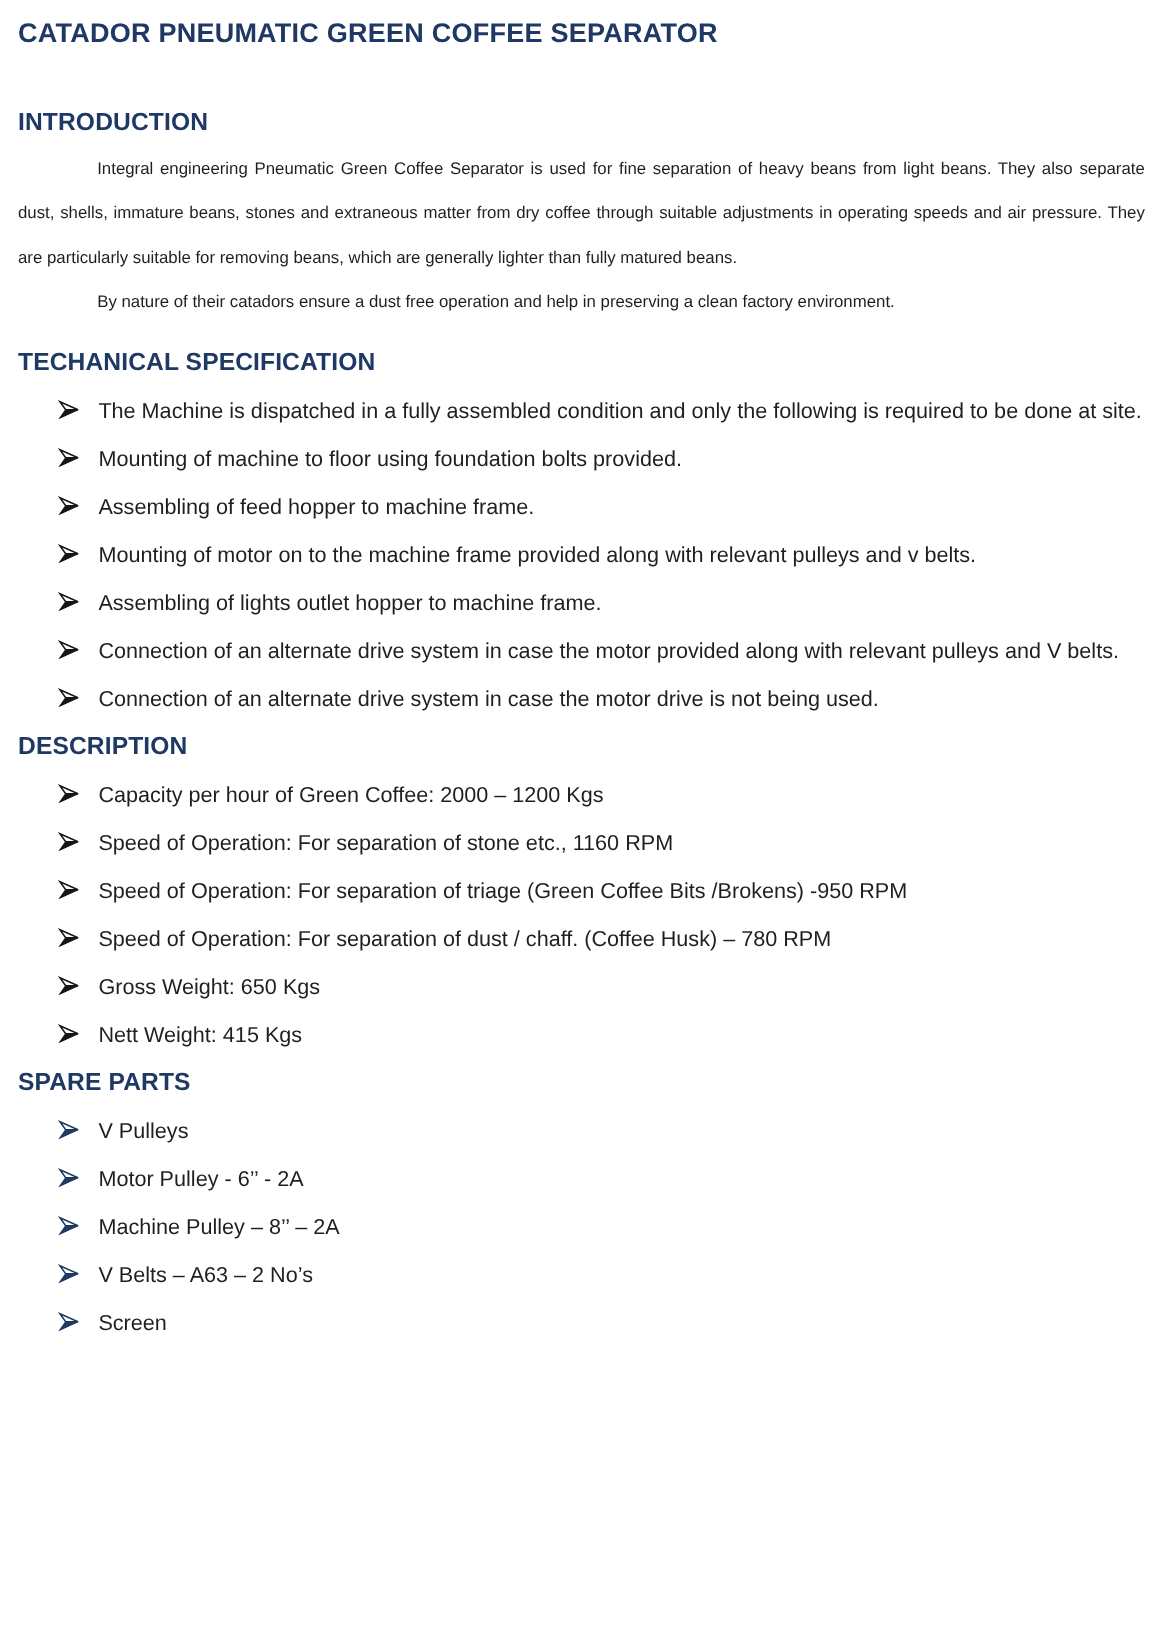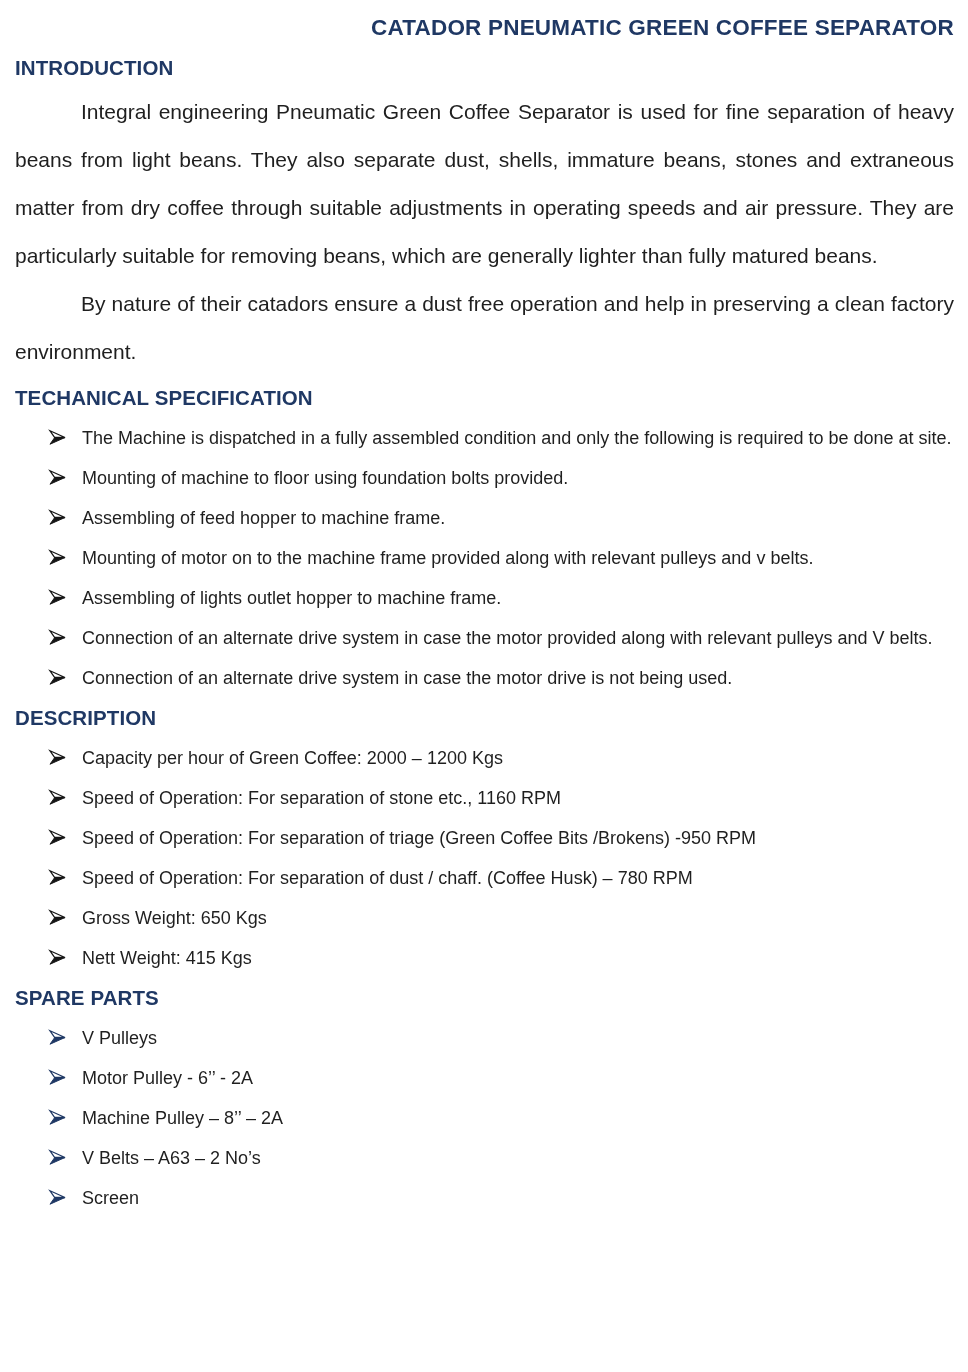--- a/index.html
+++ b/index.html
@@ -12,32 +12,32 @@
   *{margin:0;padding:0;box-sizing:border-box;}
   html,body{background:var(--bg);}
   body{
     width:968px;height:1372px;overflow:hidden;
     padding:8px 14px 0 15px;
     font-family:"Liberation Sans", sans-serif;
     color:var(--body);
   }
   .doc-title{
     font-size:22.5px;font-weight:bold;color:var(--heading);
-    text-align:right;line-height:40px;letter-spacing:.2px;
+    text-align:left;line-height:40px;letter-spacing:.2px;
   }
   .sec-heading{
     font-size:20.5px;font-weight:bold;color:var(--heading);
     line-height:40px;letter-spacing:.1px;
   }
-  section[data-idx="0"] .sec-heading{}
-  section[data-idx="1"] .sec-heading{margin-top:2px;}
+  section[data-idx="0"] .sec-heading{margin-top:34px;}
+  section[data-idx="1"] .sec-heading{margin-top:12px;}
   section[data-idx="2"] .sec-heading{}
   section[data-idx="3"] .sec-heading{margin-top:0;}
   .para{
-    font-size:21px;line-height:48px;text-align:justify;
+    font-size:14px;line-height:37px;text-align:justify;
     text-indent:66px;color:var(--body);
   }
   .list{list-style:none;}
   .li{
     position:relative;
     padding-left:67px;
   }
   .li-text{
     display:block;
     font-size:18px;line-height:40px;text-align:justify;

